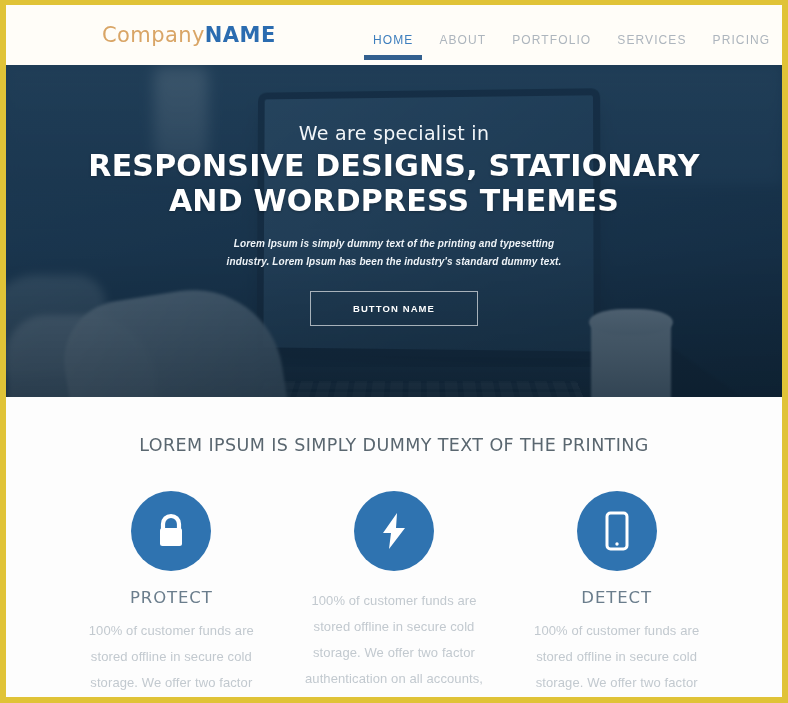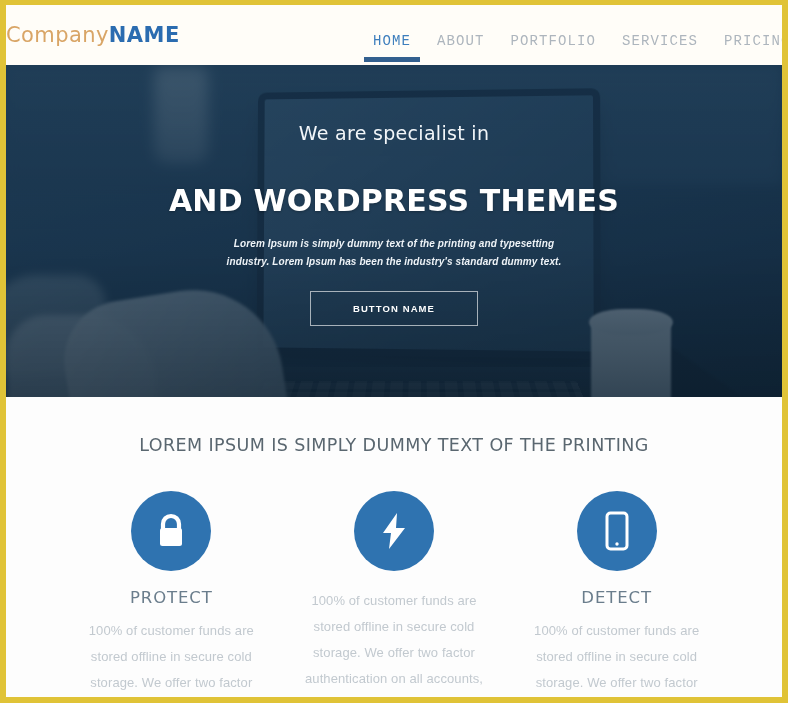--- a/index.html
+++ b/index.html
@@ -29,20 +29,21 @@
     overflow: hidden;
   }
 
   
   .site-header {
     position: relative;
     height: 60px;
     background: #fffdf8;
     display: flex;
     align-items: center;
+    padding-left: 96px;
   }
 
   .logo {
     font-size: 21px;
     letter-spacing: 0.4px;
     white-space: nowrap;
     line-height: 1;
   }
   .logo-first {
     color: #d9a566;
@@ -59,27 +60,27 @@
   .main-nav {
     position: absolute;
     left: 354px;
     top: 28px;
     display: flex;
     align-items: flex-start;
     gap: 0;
   }
   .nav-item {
     position: relative;
-    font-size: 14px;
+    font-size: 12px;
     letter-spacing: 1.1px;
     color: #adb5bd;
     text-decoration: none;
     padding: 0 13px 13px 13px;
     white-space: nowrap;
-    font-family: Liberation Mono, monospace;
+    font-family: Liberation Sans, sans-serif;
   }
   .nav-item.is-active { color: #3d7ebd; }
   .nav-item.is-active::after {
     content: "";
     position: absolute;
     left: 4px;
     right: 4px;
     bottom: 0;
     height: 5px;
     background: #33608f;
@@ -356,21 +357,21 @@
       <div class="saucer"></div>
       <div class="coffee-glass"></div>
       <div class="coffee-foam"></div>
 
     </div>
     <div class="hero-overlay"></div>
 
     <div class="hero-content">
       <div class="hero-kicker">We are specialist in</div>
       <h1 class="hero-title">
-        <br>
+        <span>RESPONSIVE DESIGNS, STATIONARY</span><br>
         <span>AND WORDPRESS THEMES</span>
       </h1>
       <p class="hero-sub">Lorem Ipsum is simply dummy text of the printing and typesetting industry. Lorem Ipsum has been the industry's standard dummy text.</p>
       <button class="hero-btn">BUTTON NAME</button>
     </div>
   </section>
 
   <section class="features">
     <h2 class="features-title">LOREM IPSUM IS SIMPLY DUMMY TEXT OF THE PRINTING</h2>
 

